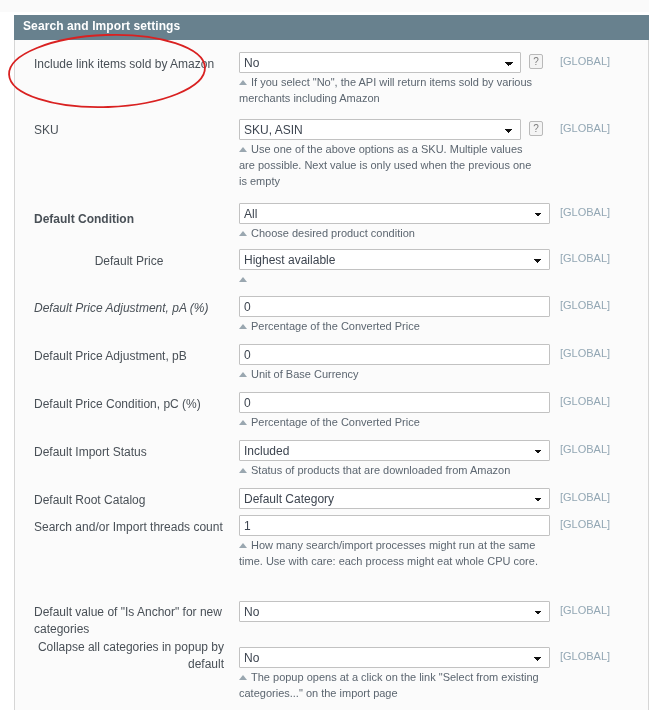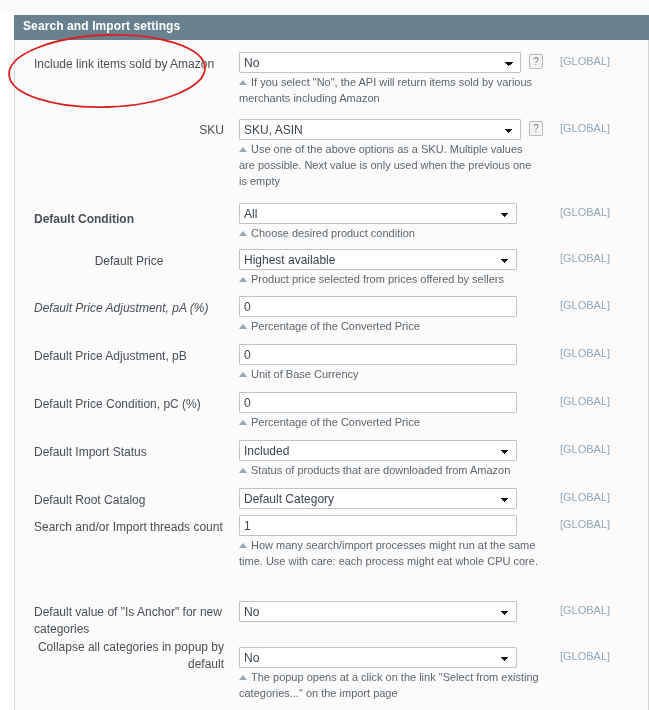--- a/index.html
+++ b/index.html
@@ -92,21 +92,21 @@
     background-image:
       linear-gradient(45deg, transparent 50%, #111 50%),
       linear-gradient(135deg, #111 50%, transparent 50%);
     background-position:
       calc(100% - 11px) 9px,
       calc(100% - 7px) 9px;
     background-size: 4px 4px, 4px 4px;
     background-repeat: no-repeat;
   }
   .w-narrow { width: 282px; }
-  .w-wide   { width: 278px; }
+  .w-wide   { width: 311px; }
 
   
   .help-btn {
     position: absolute;
     width: 14px;
     height: 15px;
     box-sizing: border-box;
     border: 1px solid #b9b9b9;
     background: #f4f4f4;
     color: #7d7d7d;
@@ -171,21 +171,21 @@
         <div class="row" style="top: 0px;">
           <div class="lbl" style="top: 16px; width: 190px;">Include link items sold by Amazon</div>
           <div class="ctrl-wrap" style="top: 12px;">
             <select class="ctrl w-narrow"><option>No</option><option>Yes</option></select>
           </div>
           <div class="help-btn" style="left: 514px; top: 14px;">?</div>
           <div class="scope" style="top: 15px;">[GLOBAL]</div>
           <div class="note" style="top: 34px;"><span class="tri"></span><span class="ntext">If you select "No", the API will return items sold by various merchants including Amazon</span></div>
         </div>
         <div class="row" style="top: 0px;">
-          <div class="lbl" style="top: 82px; width: 190px; text-align: right;">SKU</div>
+          <div class="lbl" style="top: 82px; width: 190px;">SKU</div>
           <div class="ctrl-wrap" style="top: 79px;">
             <select class="ctrl w-narrow"><option>SKU, ASIN</option></select>
           </div>
           <div class="help-btn" style="left: 514px; top: 81px;">?</div>
           <div class="scope" style="top: 82px;">[GLOBAL]</div>
           <div class="note" style="top: 101px;"><span class="tri"></span><span class="ntext">Use one of the above options as a SKU. Multiple values are possible. Next value is only used when the previous one is empty</span></div>
         </div>
         <div class="row" style="top: 0px;">
           <div class="lbl" style="top: 171px; width: 190px; font-weight: bold;">Default Condition</div>
           <div class="ctrl-wrap" style="top: 163px;">
@@ -193,21 +193,21 @@
           </div>
           <div class="scope" style="top: 166px;">[GLOBAL]</div>
           <div class="note" style="top: 185px;"><span class="tri"></span><span class="ntext">Choose desired product condition</span></div>
         </div>
         <div class="row" style="top: 0px;">
           <div class="lbl" style="top: 213px; width: 190px; text-align: center;">Default Price</div>
           <div class="ctrl-wrap" style="top: 209px;">
             <select class="ctrl w-wide"><option>Highest available</option></select>
           </div>
           <div class="scope" style="top: 212px;">[GLOBAL]</div>
-          <div class="note" style="top: 231px;"><span class="tri"></span><span class="ntext">Product price selected from prices offered by sellers</span></div>
+          <div class="note" style="top: 231px;"><span class="tri"></span></div>
         </div>
         <div class="row" style="top: 0px;">
           <div class="lbl" style="top: 260px; width: 200px; font-style: italic;">Default Price Adjustment, pA (%)</div>
           <div class="ctrl-wrap" style="top: 256px;">
             <input type="text" class="ctrl w-wide" value="0" style="">
           </div>
           <div class="scope" style="top: 259px;">[GLOBAL]</div>
           <div class="note" style="top: 278px;"><span class="tri"></span><span class="ntext">Percentage of the Converted Price</span></div>
         </div>
         <div class="row" style="top: 0px;">

